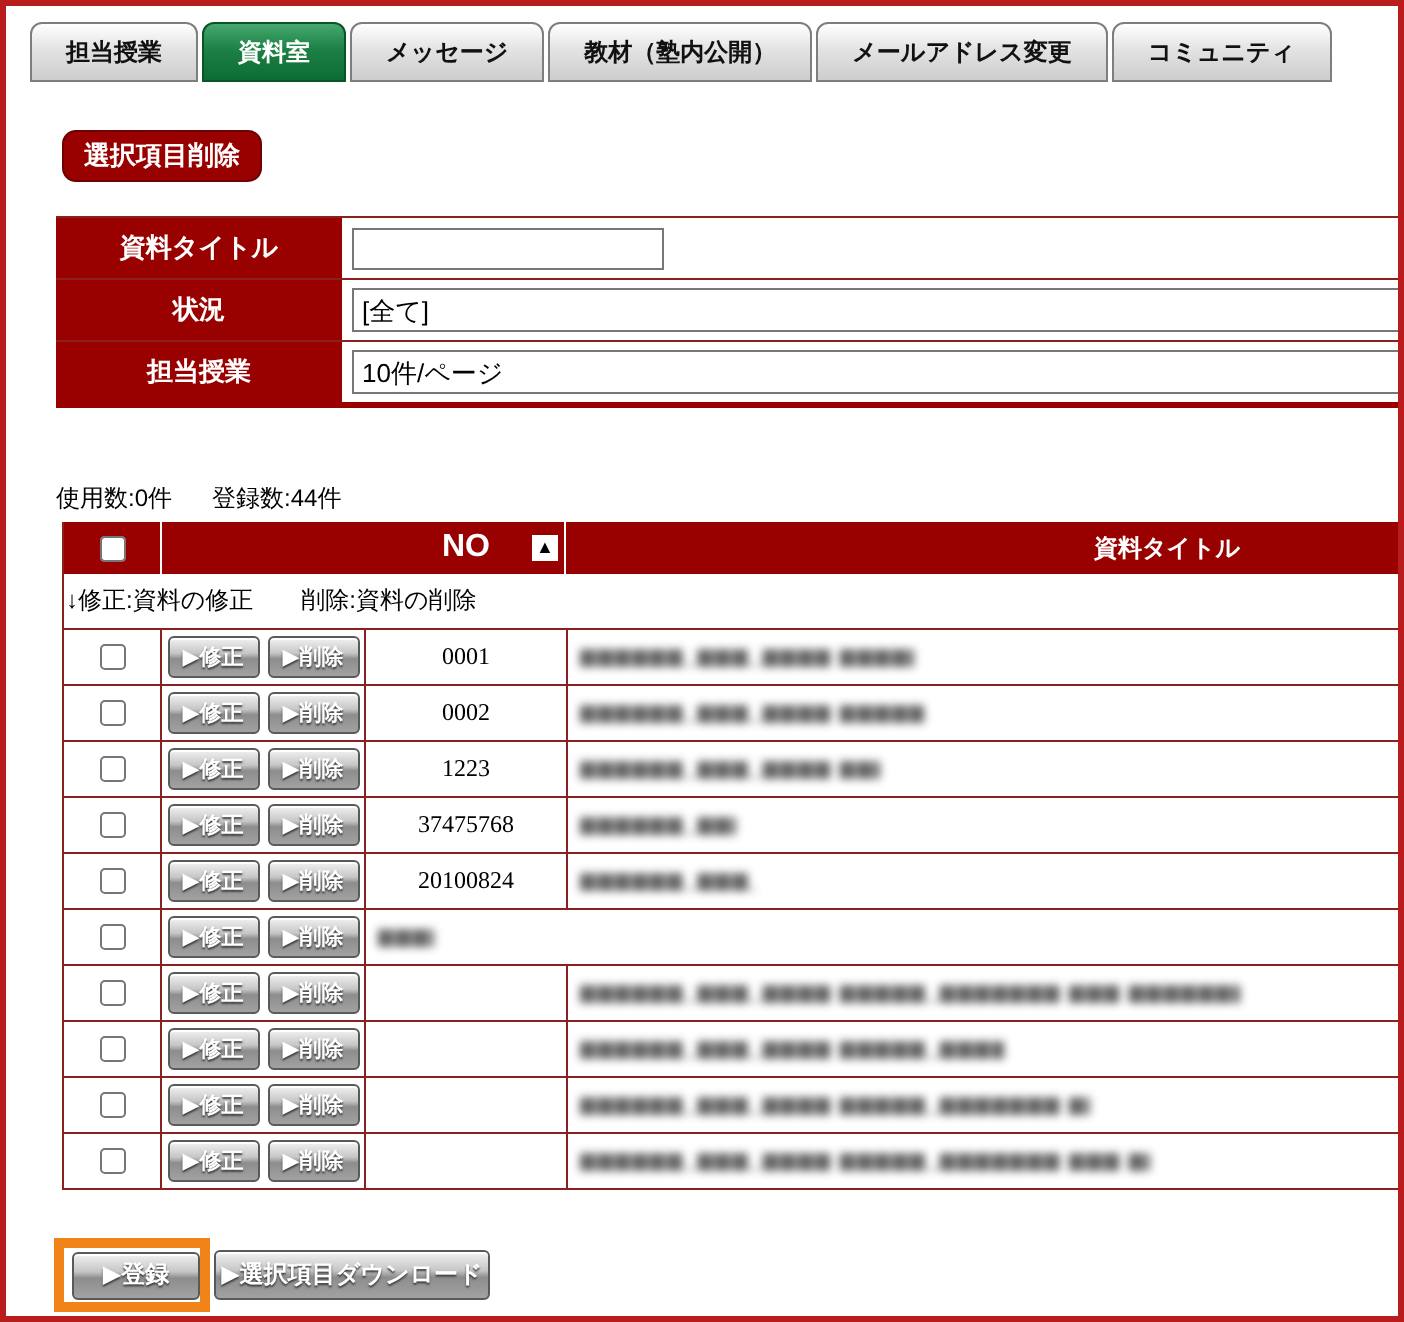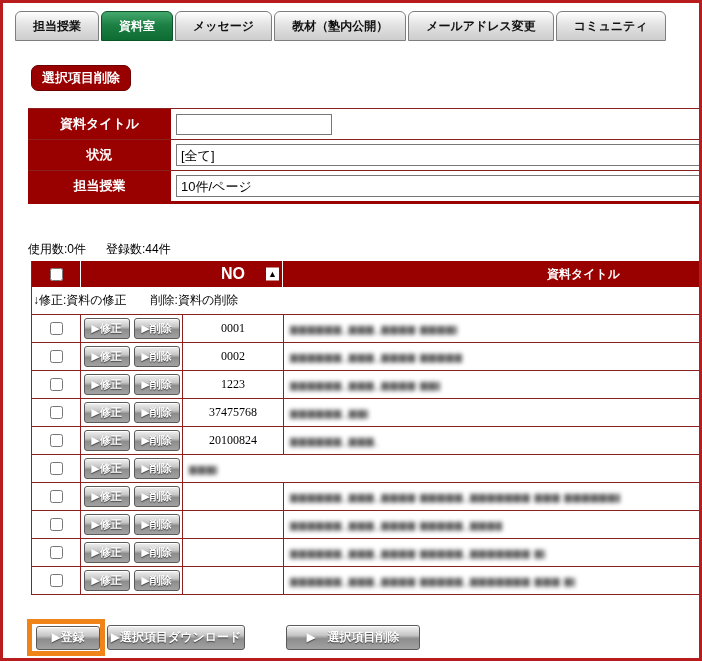--- a/index.html
+++ b/index.html
@@ -285,15 +285,14 @@
             <span class="redacted" style="width: 285px;">▆▆▆▆▆▆_▆▆▆_▆▆▆▆ ▆▆▆▆▆_▆▆▆▆▆▆▆ ▆▆▆ ▆▆▆▆▆▆▆▆_▆▆▆▆▆ ▆▆▆▆▆▆ ▆▆▆▆▆▆▆▆ ▆▆▆_▆▆▆▆▆▆ ▆▆▆▆▆▆_▆▆▆_▆▆▆▆ ▆▆▆▆▆_▆▆▆▆▆▆▆ ▆▆▆ ▆▆▆▆▆▆▆▆_▆</span>
           </div>
         </div>
       </div>
   </div>
 
   <div class="hl-box">
     <div class="gbtn btn-register">▶登録</div>
   </div>
   <div class="gbtn btn-download">▶選択項目ダウンロード</div>
-  <div class="gbtn btn-seldelete">▶　選択項目削除</div>
 
 </div>
 
 </body></html>

